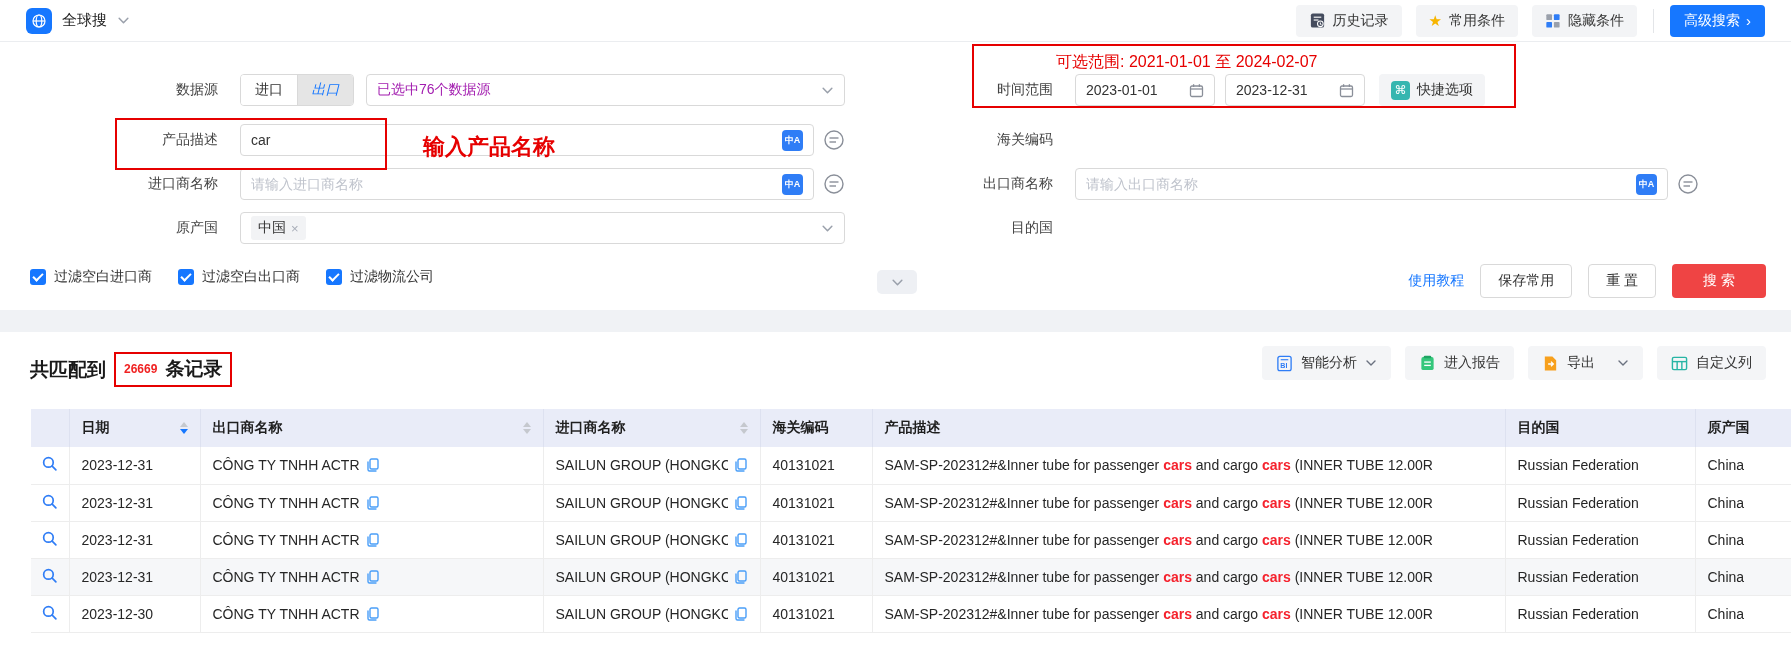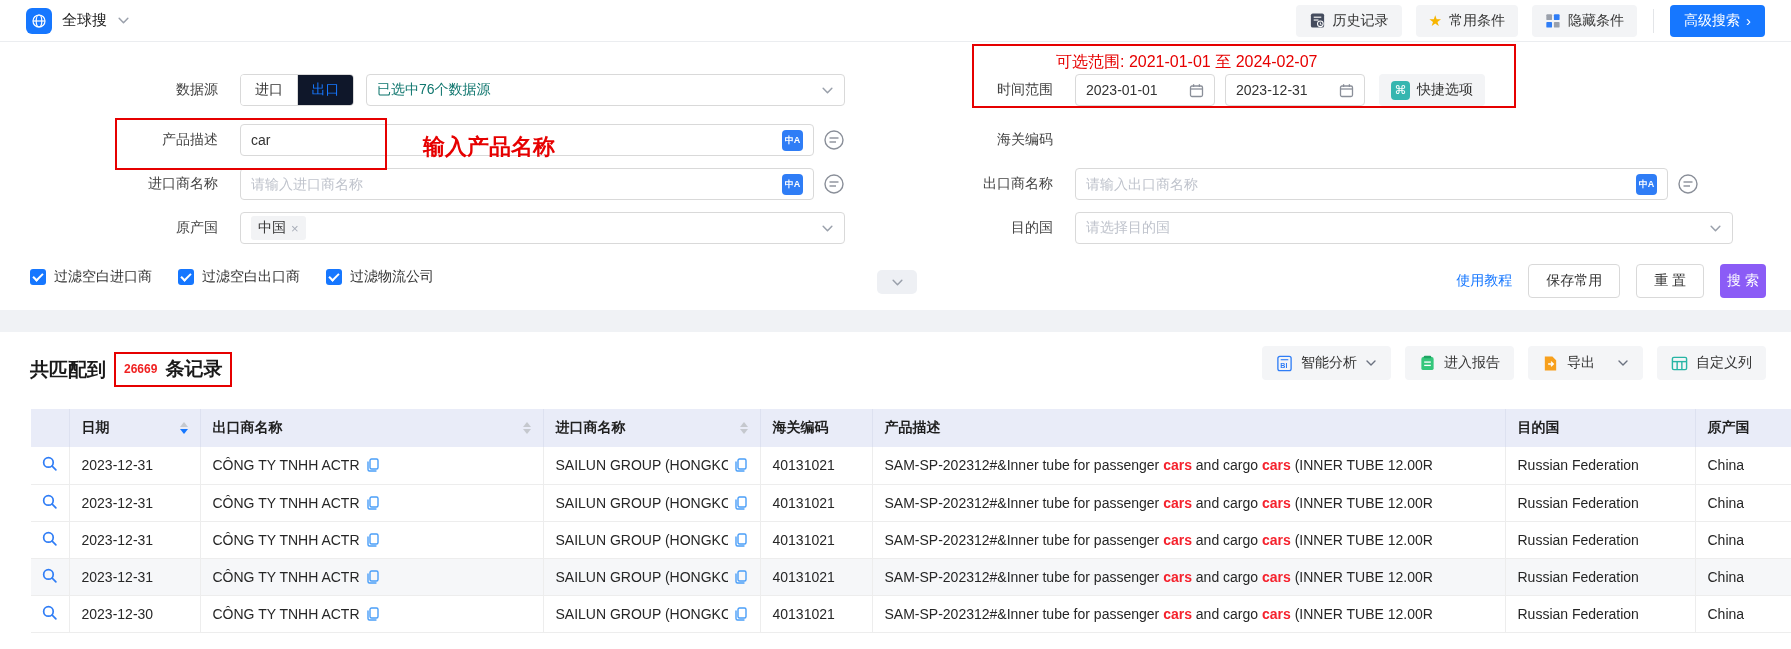--- a/index.html
+++ b/index.html
@@ -31,27 +31,27 @@
   .fg-left  { left:0;  width:845px; }
   .fg-right { left:853px; width:880px; }
   .lbl { width:228px; text-align:right; padding-right:10px; color:#434343; flex:none; }
   .lbl-r { width:210px; text-align:right; padding-right:10px; color:#434343; flex:none; }
   .ipt { border:1px solid #d9d9d9; border-radius:4px; height:32px; background:#fff;
     display:flex; align-items:center; padding:0 10px; margin-left:12px; flex:1; gap:8px; }
   .ipt input { border:none; outline:none; flex:1; font-size:14px; font-family:inherit; color:#333;
     background:transparent; min-width:0; }
   .ipt input::placeholder { color:#bfc3cc; }
   .ph { color:#bfc3cc; flex:1; }
-  .sel-text { flex:1; color:#0f766e; }
+  .sel-text { flex:1; color:#a21caf; }
   .chev { flex:none; display:flex; }
   .toggle { display:flex; height:32px; border:1px solid #d9d9d9; border-radius:4px;
     overflow:hidden; margin-left:12px; flex:none; }
   .tg-item { width:56px; display:flex; align-items:center; justify-content:center;
     font-size:14px; color:#333; background:#fff; cursor:pointer; }
-  .tg-item.active { background:#0f172a; color:#1677ff; border-left:1px solid #d9d9d9; }
+  .tg-item.active { background:#e5e5e5; color:#1677ff; border-left:1px solid #d9d9d9;font-style:italic; }
   .date-box { width:140px; flex:none; margin-left:12px; justify-content:space-between; }
   .date-box:nth-of-type(3) { margin-left:10px; }
   .quick-btn { height:32px; background:#f3f4f6; border:none; border-radius:4px; margin-left:14px;
     padding:0 12px; display:flex; align-items:center; gap:7px; font-size:14px; color:#333; cursor:pointer;
     font-family:inherit; }
   .i-cmd { width:19px; height:19px; background:#35b6b0; border-radius:4px; color:#fff;
     display:flex; align-items:center; justify-content:center; font-size:12px; }
   .i-trans { width:21px; height:21px; background:#2f7df6; border-radius:4px; color:#fff;
     display:flex; align-items:center; justify-content:center; font-size:9px; font-weight:bold;
     flex:none; cursor:pointer; }
@@ -65,22 +65,22 @@
   .cb { width:16px; height:16px; background:#1677ff; border-radius:3px; position:relative; flex:none; }
   .cb::after { content:""; position:absolute; left:5px; top:2px; width:4px; height:8px;
     border:solid #fff; border-width:0 2px 2px 0; transform:rotate(45deg); }
   .pill { position:absolute; left:877px; top:228px; width:40px; height:24px; background:#eef0f4;
     border-radius:5px; display:flex; align-items:center; justify-content:center; cursor:pointer; }
 
   .form-actions { position:absolute; right:25px; top:222px; display:flex; align-items:center; gap:16px; }
   .link { color:#1677ff; cursor:pointer; }
   .btn-plain { height:34px; background:#fff; border:1px solid #d9d9d9; border-radius:4px;
     padding:0 17px; font-size:14px; color:#333; cursor:pointer; font-family:inherit; }
-  .btn-primary { height:34px; background:#8b5cf6; border:none; border-radius:4px;
-    padding:0 7px; font-size:14px; color:#fff; cursor:pointer; font-family:inherit; }
+  .btn-primary { height:34px; background:#ef4444; border:none; border-radius:4px;
+    padding:0 31px; font-size:14px; color:#fff; cursor:pointer; font-family:inherit; }
 
   
   .red-box { position:absolute; border:2px solid #e60000; pointer-events:none; }
   #redbox-product { left:115px; top:76px; width:272px; height:52px; }
   #redbox-time { left:972px; top:2px; width:544px; height:64px; }
   .red-note { position:absolute; color:#e60000; pointer-events:none; }
   #note-range { left:1056px; top:10px; font-size:16px; }
   #note-product { left:423px; top:90px; font-size:22px; font-weight:bold; }
 
   .strip { height:22px; background:#f0f2f5; }
@@ -281,28 +281,20 @@
         <span class="chev">
           <svg width="13" height="13" viewBox="0 0 12 12">
               <path d="M2 4l4 4 4-4" fill="none" stroke="#9aa0ab" stroke-width="1.4" stroke-linecap="round" stroke-linejoin="round"></path>
             </svg>
         </span>
       </span>
     </div>
 
     <div class="frow fg-right" style="top:170px">
       <span class="lbl-r">目的国</span>
-      <span class="ipt">
-        <span class="ph">请选择目的国</span>
-        <span class="chev">
-          <svg width="13" height="13" viewBox="0 0 12 12">
-              <path d="M2 4l4 4 4-4" fill="none" stroke="#9aa0ab" stroke-width="1.4" stroke-linecap="round" stroke-linejoin="round"></path>
-            </svg>
-        </span>
-      </span>
     </div>
 
     <div class="cb-row">
       <span class="cb-item">
         <span class="cb"></span>
         <span>过滤空白进口商</span>
       </span>
       <span class="cb-item">
         <span class="cb"></span>
         <span>过滤空白出口商</span>

